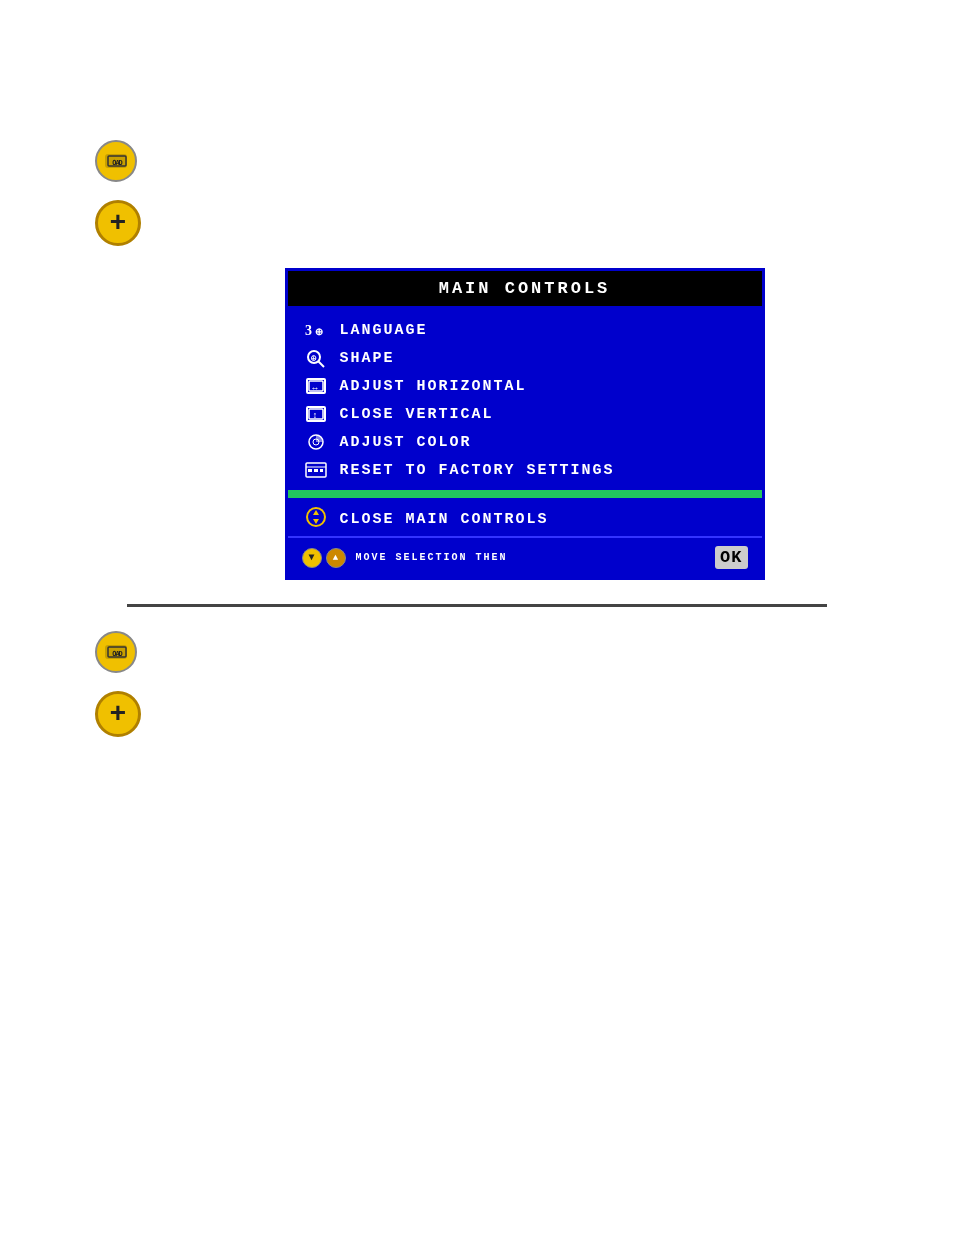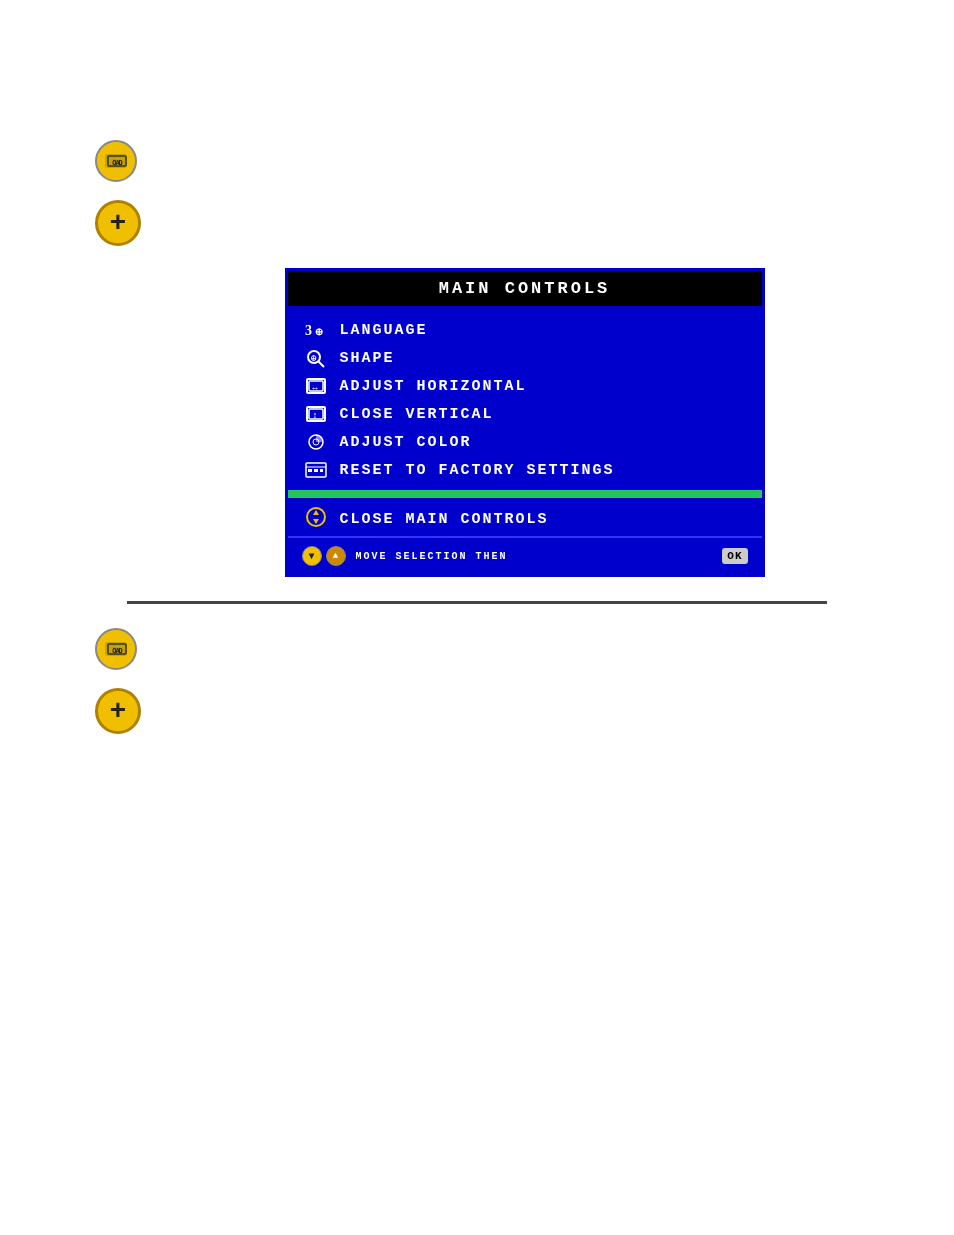--- a/index.html
+++ b/index.html
@@ -203,21 +203,21 @@
       font-size: 10px;
       font-weight: bold;
       letter-spacing: 2px;
       font-family: 'Courier New', monospace;
       flex: 1;
     }
 
     .ok-badge {
       background: #cccccc;
       color: #000;
-      font-size: 11px;
+      font-size: 17px;
       font-weight: bold;
       padding: 2px 5px;
       border-radius: 3px;
       letter-spacing: 1px;
       font-family: 'Courier New', monospace;
     }
 
     
     .hr-line {
       width: 700px;

